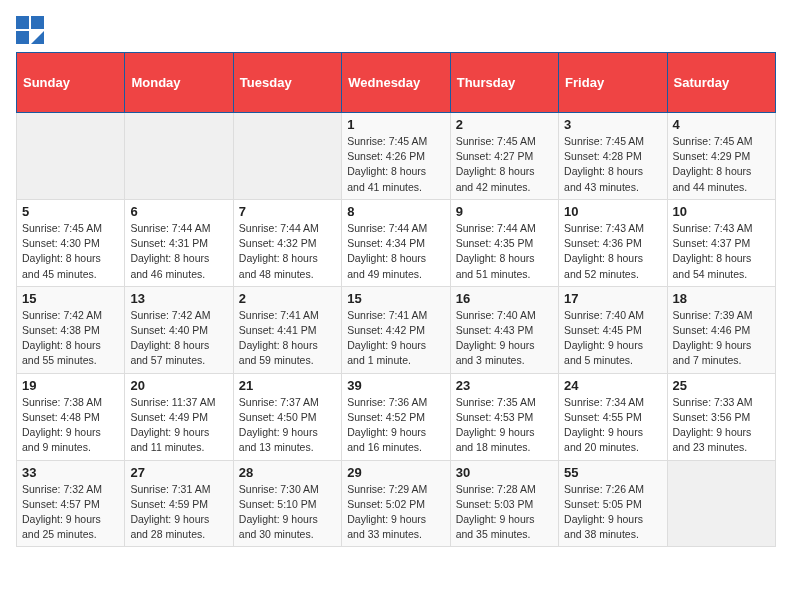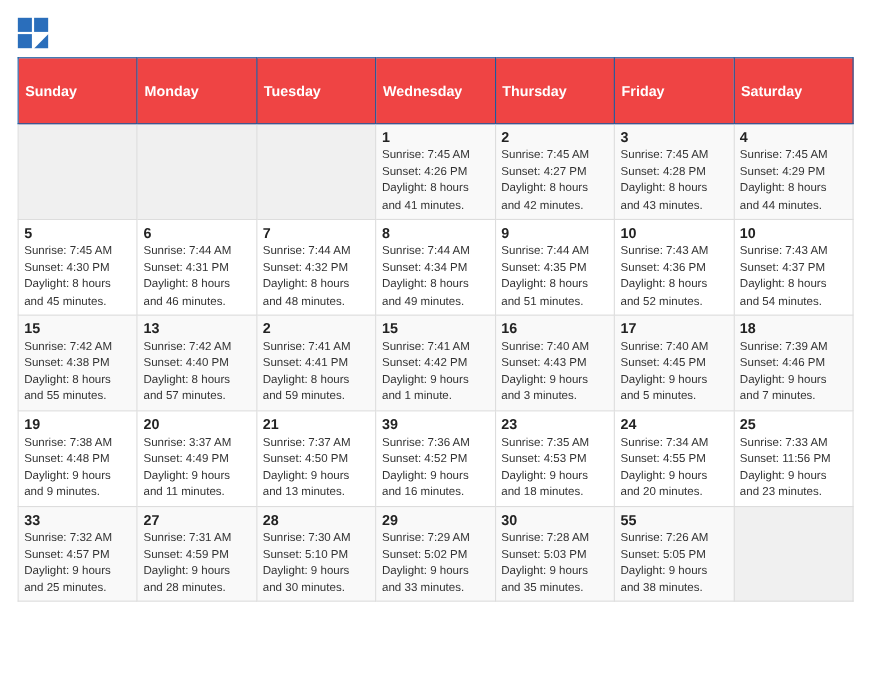--- a/index.html
+++ b/index.html
@@ -235,21 +235,21 @@
       </tr>
       <tr>
         <td>
           <div class="day-number">19</div>
           <div class="day-info">Sunrise: 7:38 AM
 Sunset: 4:48 PM
 Daylight: 9 hours and 9 minutes.</div>
         </td>
         <td>
           <div class="day-number">20</div>
-          <div class="day-info">Sunrise: 3:37 AM
+          <div class="day-info">Sunrise: 11:37 AM
 Sunset: 4:49 PM
 Daylight: 9 hours and 11 minutes.</div>
         </td>
         <td>
           <div class="day-number">21</div>
           <div class="day-info">Sunrise: 7:37 AM
 Sunset: 4:50 PM
 Daylight: 9 hours and 13 minutes.</div>
         </td>
         <td>
@@ -266,21 +266,21 @@
         </td>
         <td>
           <div class="day-number">24</div>
           <div class="day-info">Sunrise: 7:34 AM
 Sunset: 4:55 PM
 Daylight: 9 hours and 20 minutes.</div>
         </td>
         <td>
           <div class="day-number">25</div>
           <div class="day-info">Sunrise: 7:33 AM
-Sunset: 11:56 PM
+Sunset: 3:56 PM
 Daylight: 9 hours and 23 minutes.</div>
         </td>
       </tr>
       <tr>
         <td>
           <div class="day-number">33</div>
           <div class="day-info">Sunrise: 7:32 AM
 Sunset: 4:57 PM
 Daylight: 9 hours and 25 minutes.</div>
         </td>

